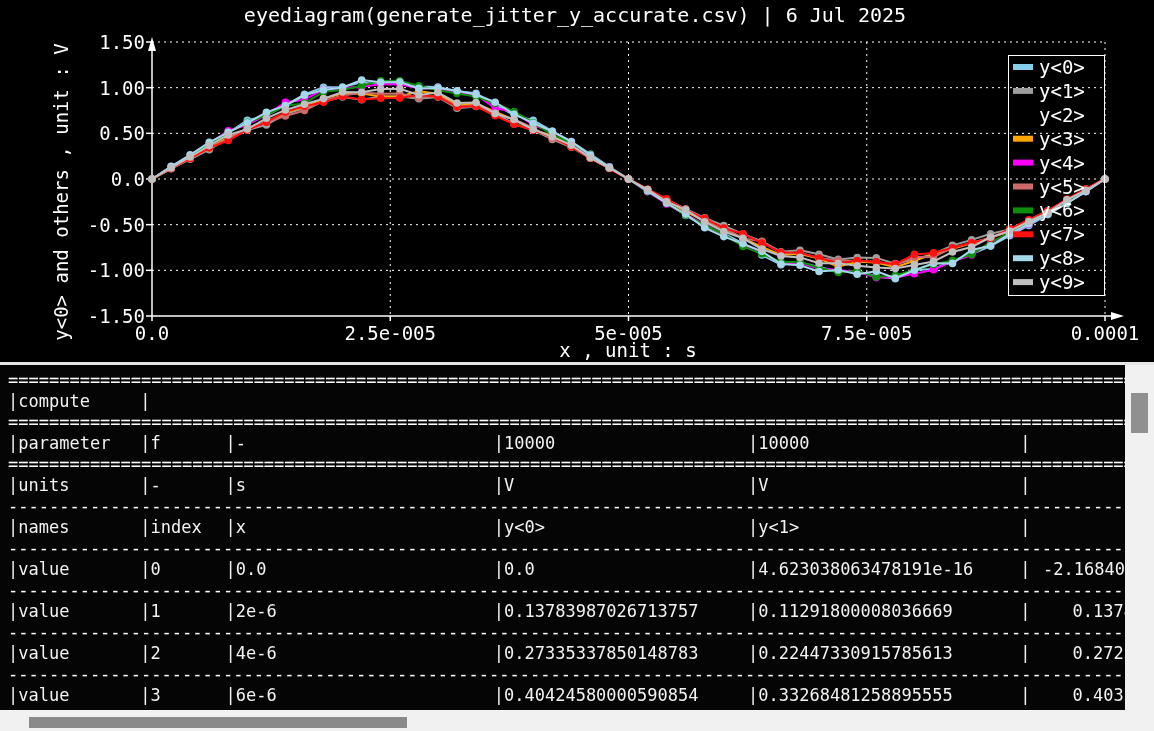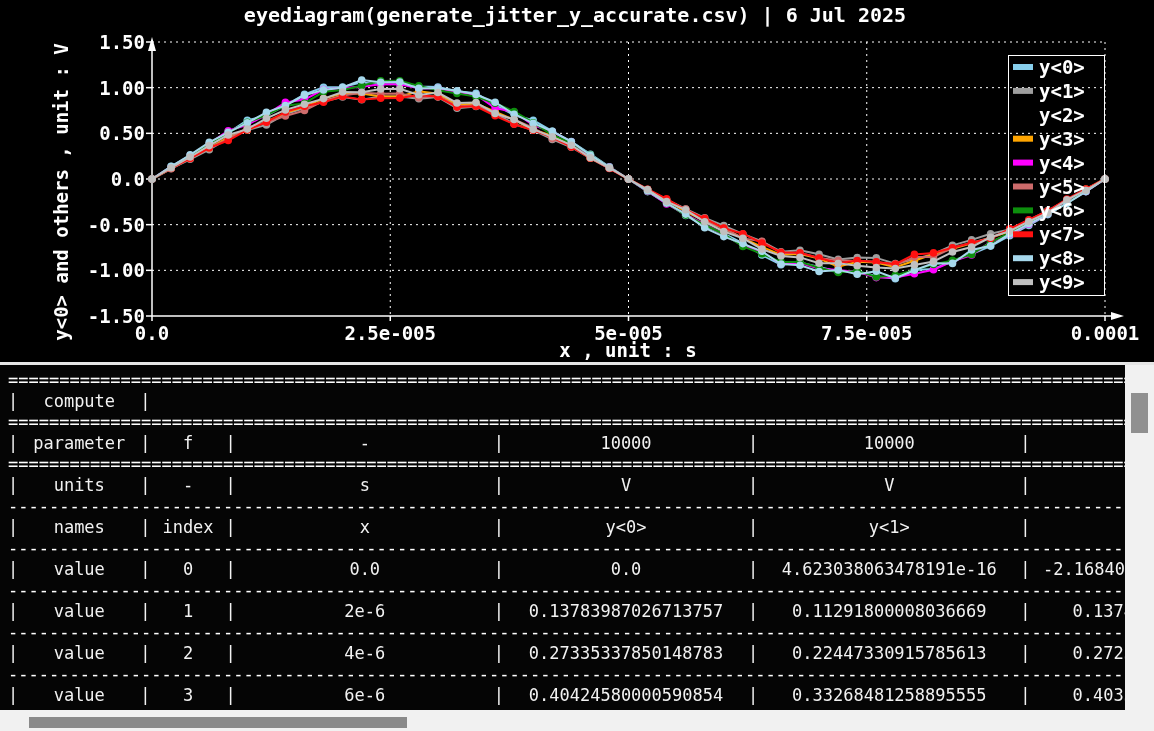--- a/index.html
+++ b/index.html
@@ -1,33 +1,33 @@
 <!DOCTYPE html>
 <html><head>
 <meta charset="utf-8">
 <style>
   html,body{margin:0;padding:0;background:#000;}
   body{width:1154px;height:731px;position:relative;overflow:hidden;
        font-family:"DejaVu Sans Mono",monospace;}
-  #chart-area{position:absolute;left:0;top:0;width:1154px;height:362px;background:#000;font-weight:bold;}
+  #chart-area{position:absolute;left:0;top:0;width:1154px;height:362px;background:#000;}
   svg text{fill:#ffffff;font-family:"DejaVu Sans Mono",monospace;}
   .ttl{font-size:20px;}
   .albl{font-size:19px;}
   .tick-label{font-size:19px;}
   .legend-label{font-size:19px;}
   .grid{stroke:#ffffff;stroke-width:1;stroke-dasharray:2 4;}
   .axis{stroke:#ffffff;stroke-width:1.5;}
   .tickmark{stroke:#ffffff;stroke-width:1.5;}
   #divider{position:absolute;left:0;top:362px;width:1154px;height:3px;background:#e6e6e6;}
   #table-panel{position:absolute;left:0;top:365px;width:1117px;height:345px;background:#050505;
        color:#f2f2f2;font-size:17px;line-height:21px;overflow:hidden;padding:5px 0 0 8px;}
   .tsep{white-space:nowrap;overflow:hidden;height:21px;color:#ffffff;}
   .trow{display:flex;white-space:pre;height:21px;}
   .pipe{flex:0 0 auto;}
-  .cell{flex:0 0 auto;text-align:center;overflow:hidden;}
+  .cell{flex:0 0 auto;text-align:left;overflow:hidden;}
   .cell-last{flex:1 1 auto;text-align:right;white-space:pre;overflow:hidden;}
   #vscroll{position:absolute;left:1125px;top:365px;width:29px;height:345px;background:#f1f1f1;}
   #vscroll-thumb{position:absolute;left:6px;top:28px;width:17px;height:40px;background:#909090;}
   #hscroll{position:absolute;left:0;top:710px;width:1125px;height:21px;background:#f1f1f1;}
   #hscroll-thumb{position:absolute;left:29px;top:7px;width:378px;height:11px;background:#8a8a8a;}
   #scroll-corner{position:absolute;left:1125px;top:710px;width:29px;height:21px;background:#f1f1f1;}
 </style>
 </head>
 <body>
 

